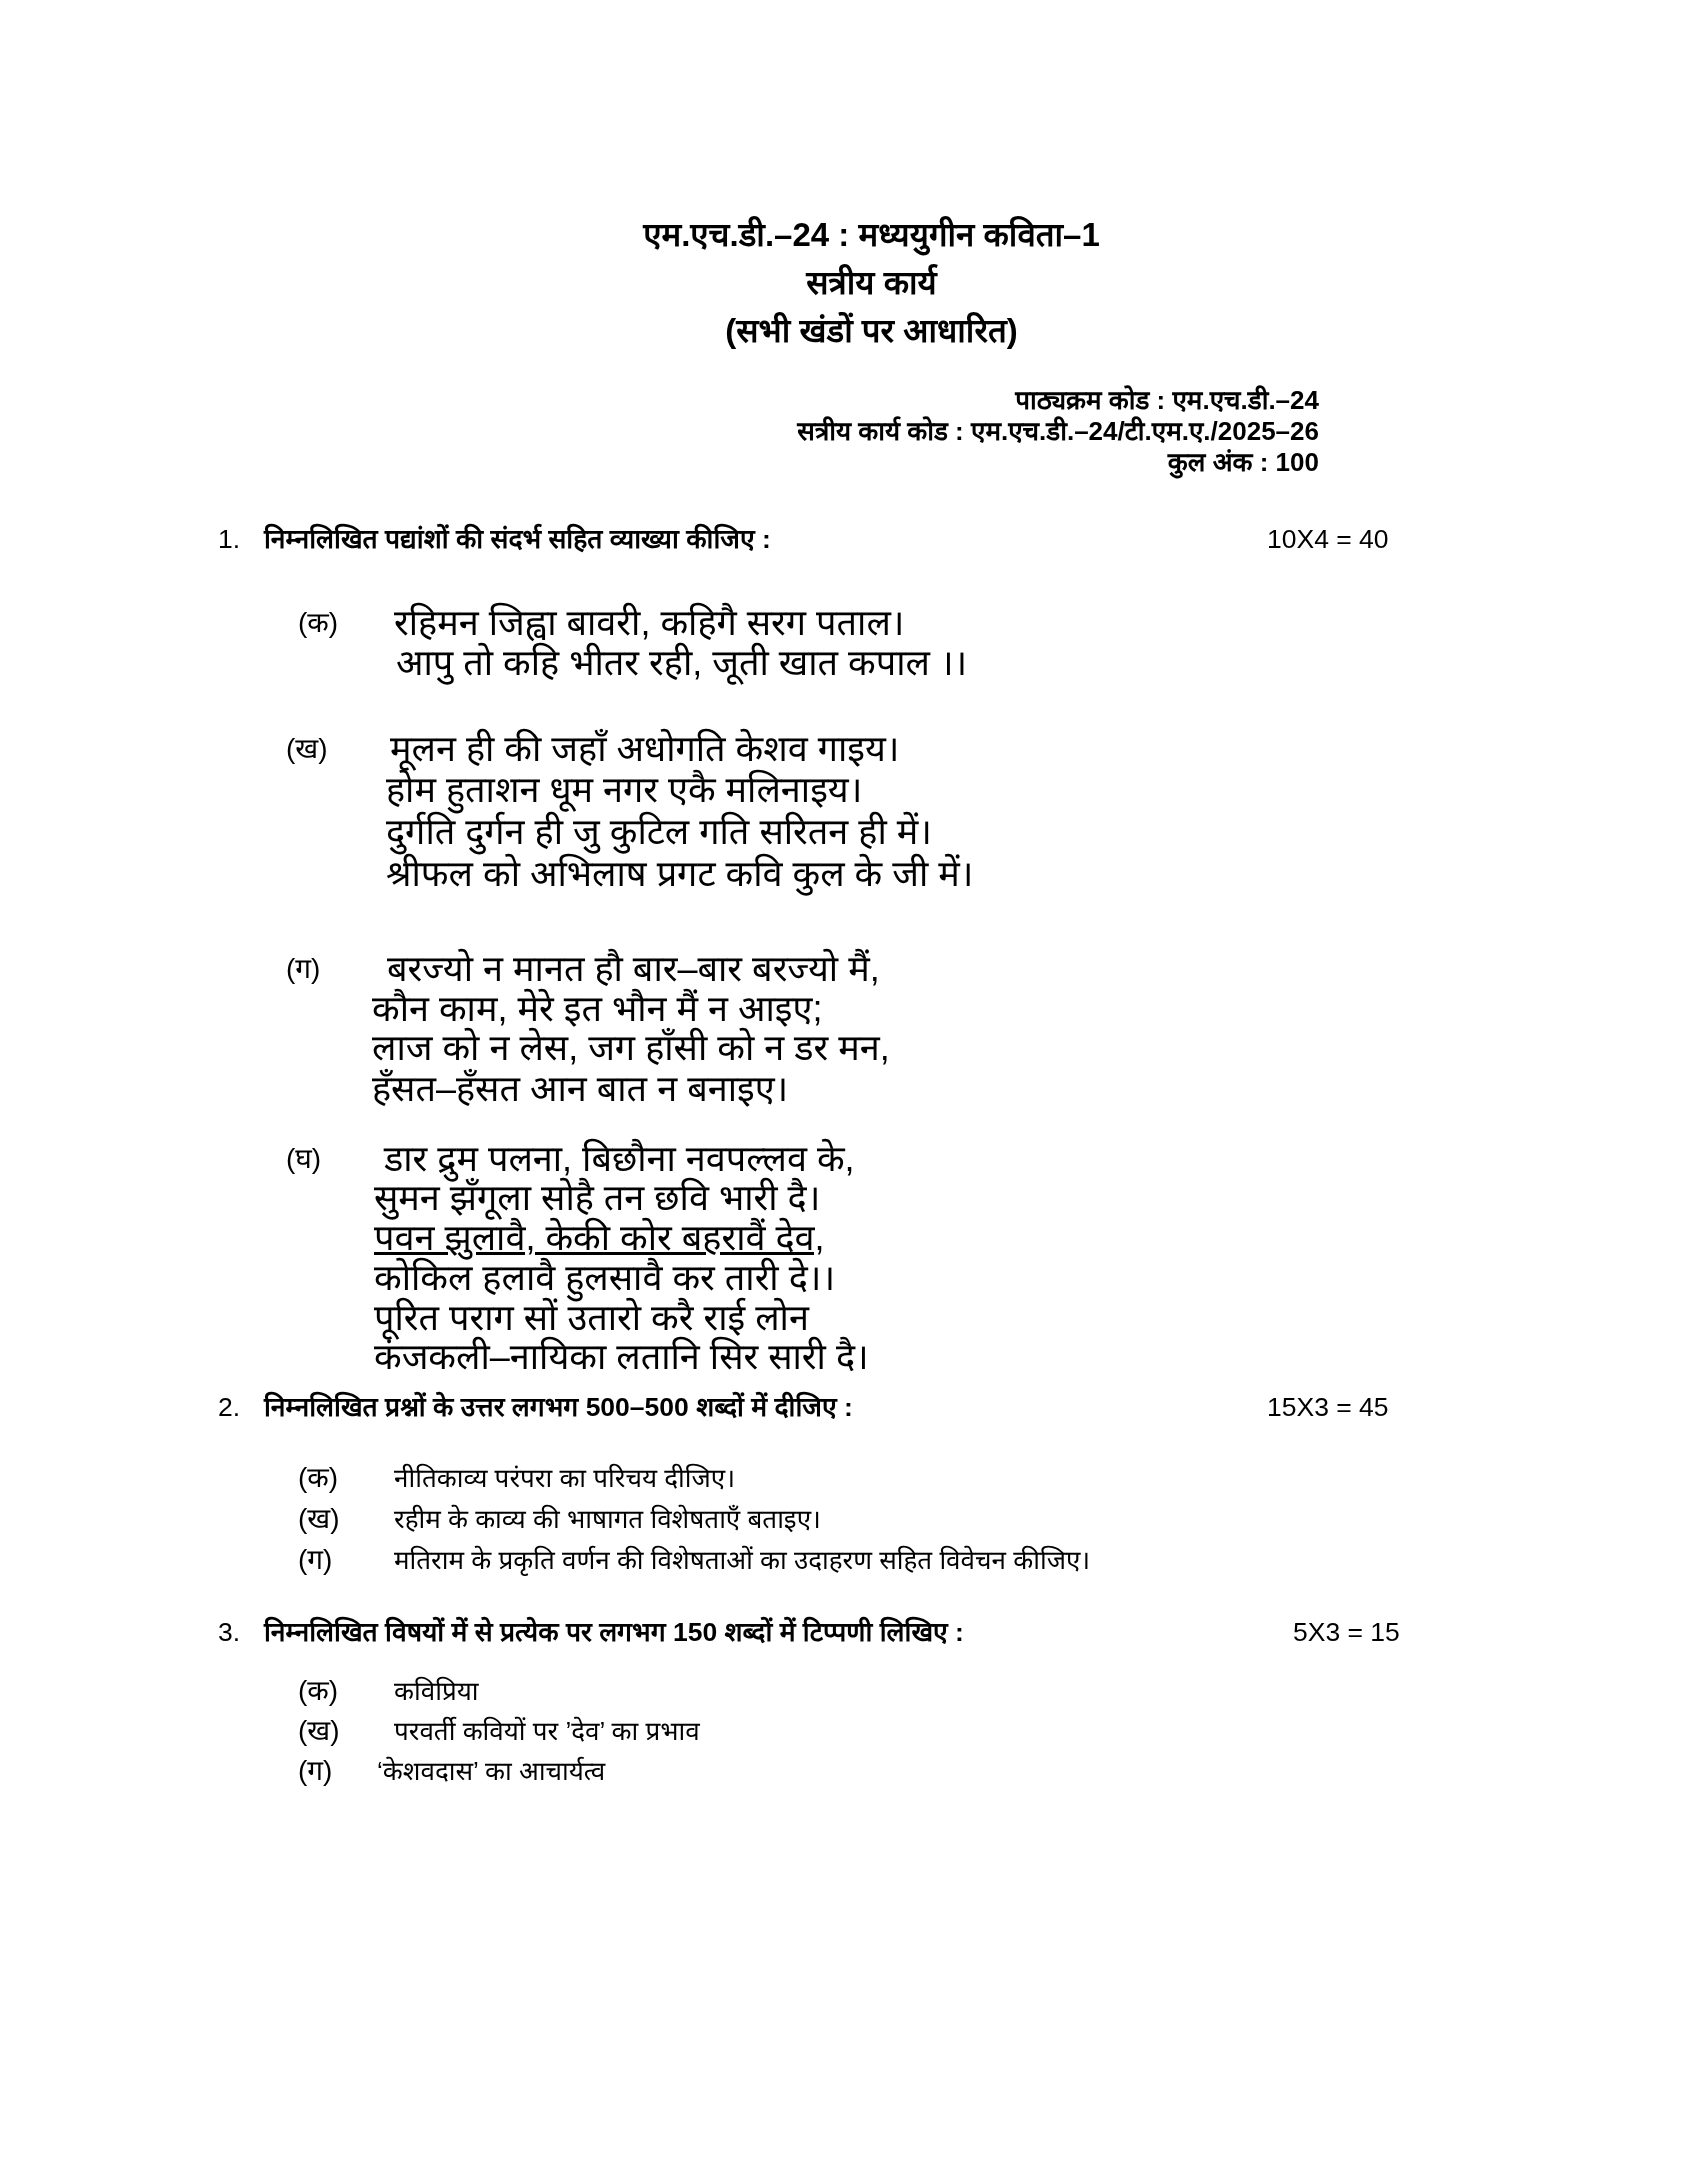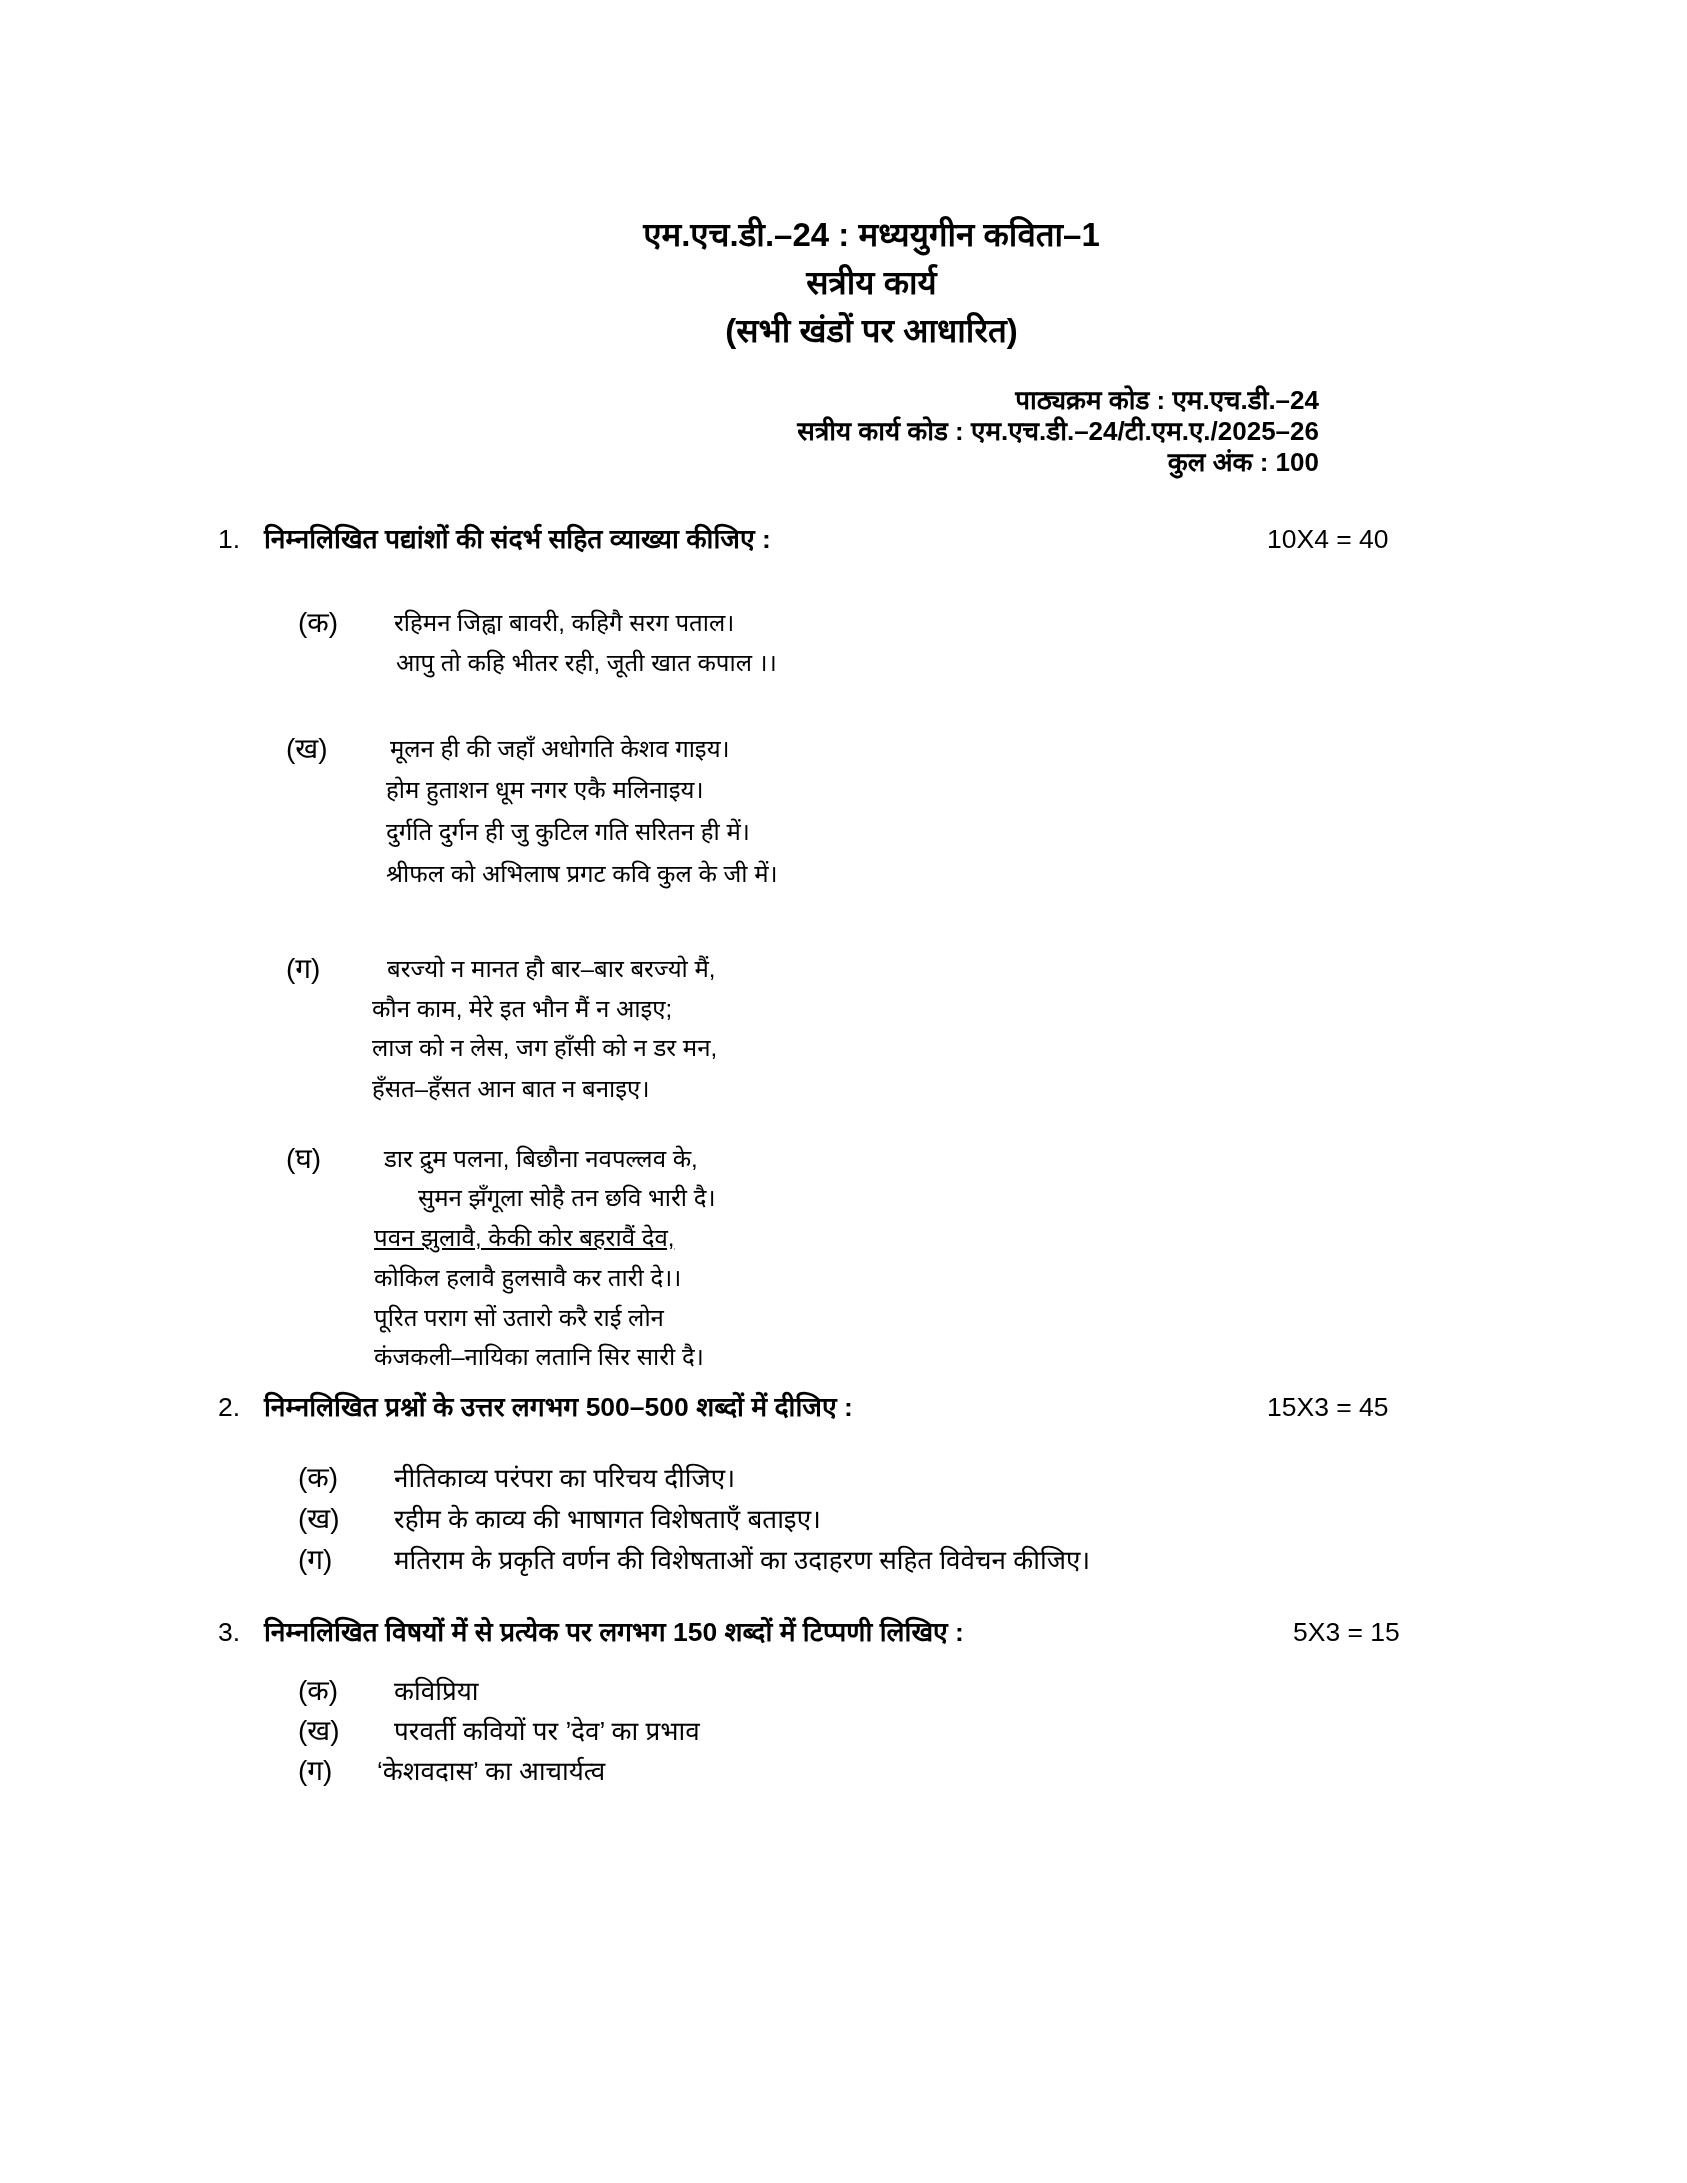--- a/index.html
+++ b/index.html
@@ -66,21 +66,21 @@
       font-weight: normal;
       white-space: nowrap;
     }
     .part-label {
       position: absolute;
       font-size: 28px;
       line-height: 40px;
     }
     .verse-line {
       position: absolute;
-      font-size: 24px;
+      font-size: 36px;
       line-height: 40px;
       white-space: nowrap;
     }
     .sub-item {
       position: absolute;
       font-size: 26px;
       line-height: 40px;
       white-space: nowrap;
     }
   </style>
@@ -118,21 +118,21 @@
   <span class="verse-line" style="left:386px; top:796px;">दुर्गति दुर्गन ही जु कुटिल गति सरितन ही में।</span>
 
   <span class="part-label" style="left:286px; top:933px;">(ग)</span>
   <span class="verse-line" style="left:387px; top:933px;">बरज्यो न मानत हौ बार–बार बरज्यो मैं,</span>
   <span class="verse-line" style="left:372px; top:973px;">कौन काम, मेरे इत भौन मैं न आइए;</span>
   <span class="verse-line" style="left:372px; top:1012px;">लाज को न लेस, जग हाँसी को न डर मन,</span>
   <span class="verse-line" style="left:372px; top:1053px;">हँसत–हँसत आन बात न बनाइए।</span>
 
   <span class="part-label" style="left:286px; top:1123px;">(घ)</span>
   <span class="verse-line" style="left:384px; top:1123px;">डार द्रुम पलना, बिछौना नवपल्लव के,</span>
-  <span class="verse-line" style="left:374px; top:1162px;margin-left:44px;">सुमन झँगूला सोहै तन छवि भारी दै।</span>
+  <span class="verse-line" style="left:374px; top:1162px;">सुमन झँगूला सोहै तन छवि भारी दै।</span>
   <span class="verse-line" style="left:374px; top:1202px;text-decoration:underline;">पवन झुलावै, केकी कोर बहरावैं देव,</span>
   <span class="verse-line" style="left:374px; top:1242px;">कोकिल हलावै हुलसावै कर तारी दे।।</span>
   <span class="verse-line" style="left:374px; top:1282px;">पूरित पराग सों उतारो करै राई लोन</span>
   <span class="verse-line" style="left:374px; top:1321px;">कंजकली–नायिका लतानि सिर सारी दै।</span>
 
   <div class="q-head" style="top:1371px;">
     <span class="q-num">2.</span>
     <span class="q-text">निम्नलिखित प्रश्नों के उत्तर लगभग 500–500 शब्दों में दीजिए :</span>
     <span class="q-marks" style="left:1049px;">15X3 = 45</span>
   </div>

